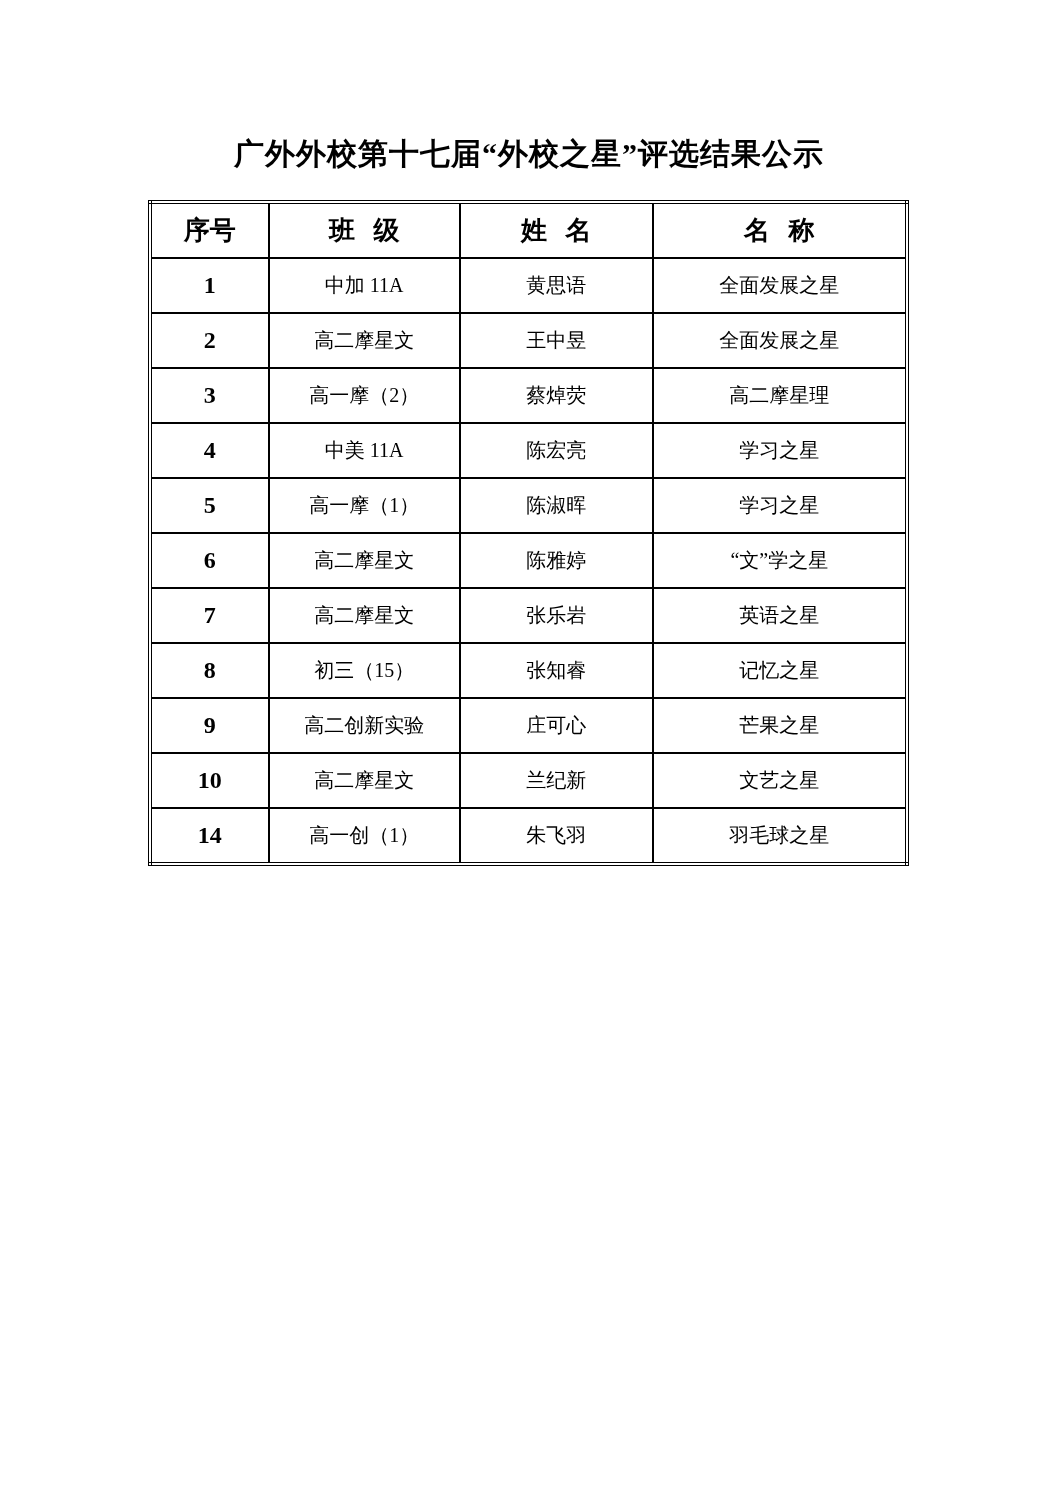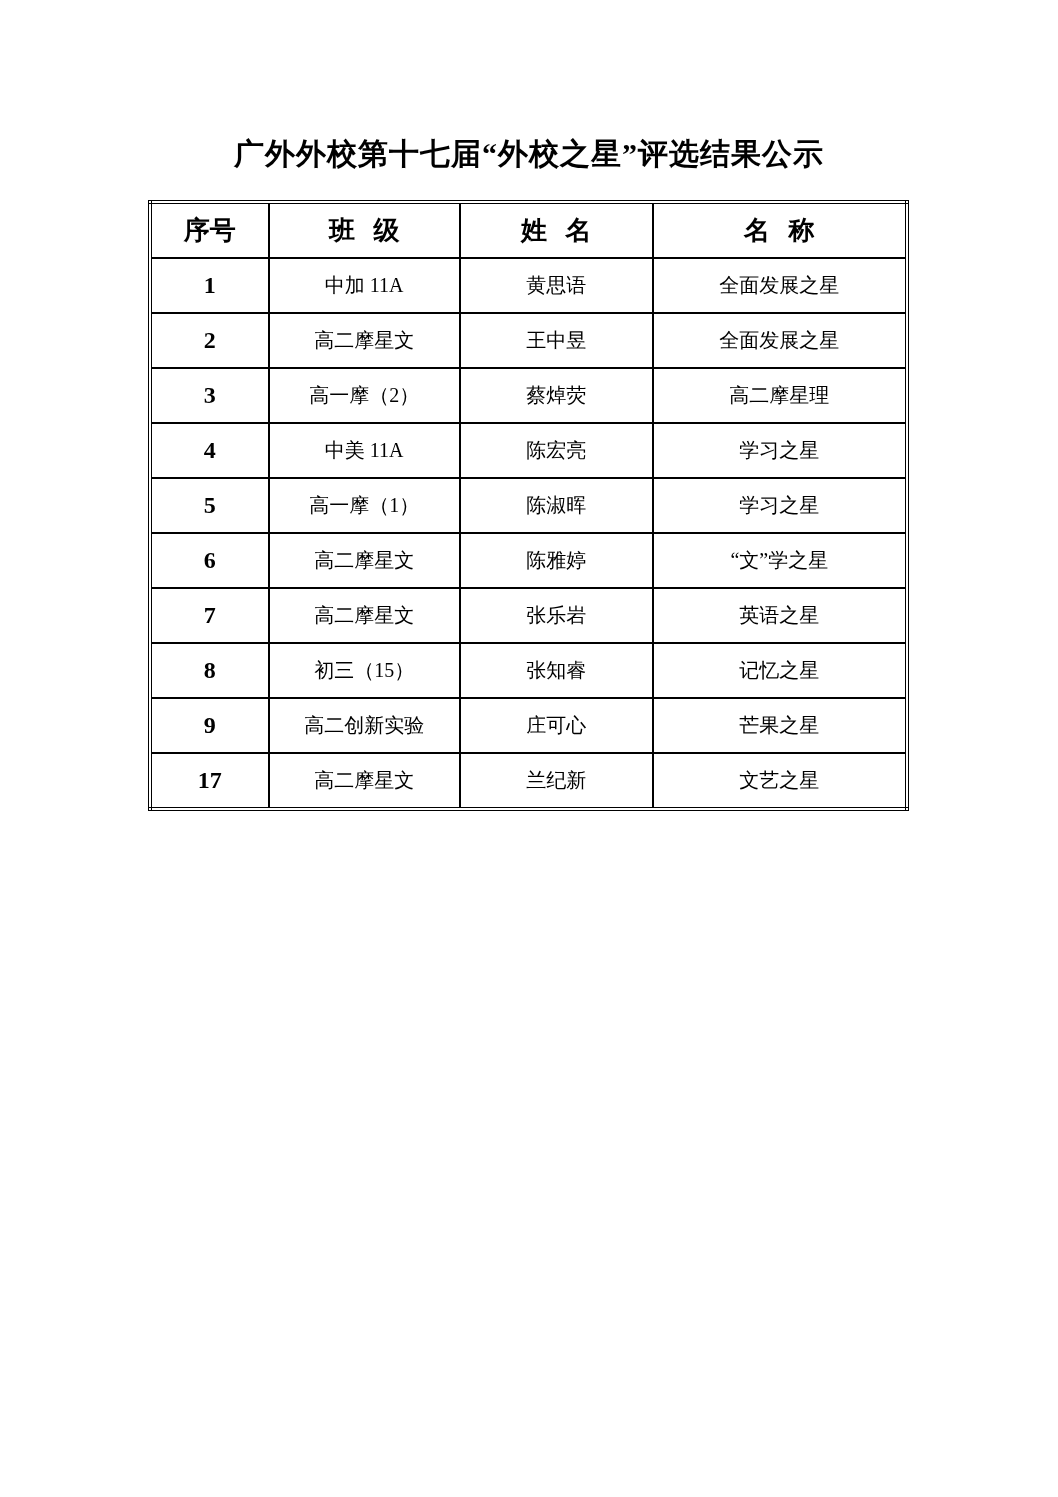--- a/index.html
+++ b/index.html
@@ -139,22 +139,28 @@
             <td>张知睿</td>
             <td>记忆之星</td>
           </tr>
           <tr>
             <td class="num-cell">9</td>
             <td>高二创新实验</td>
             <td>庄可心</td>
             <td>芒果之星</td>
           </tr>
           <tr>
-            <td class="num-cell">17</td>
+            <td class="num-cell">10</td>
             <td>高二摩星文</td>
             <td>兰纪新</td>
             <td>文艺之星</td>
+          </tr>
+          <tr>
+            <td class="num-cell">14</td>
+            <td>高一创（1）</td>
+            <td>朱飞羽</td>
+            <td>羽毛球之星</td>
           </tr>
         </tbody>
     </table>
   </div>
 
 </div>
 
 </body></html>

